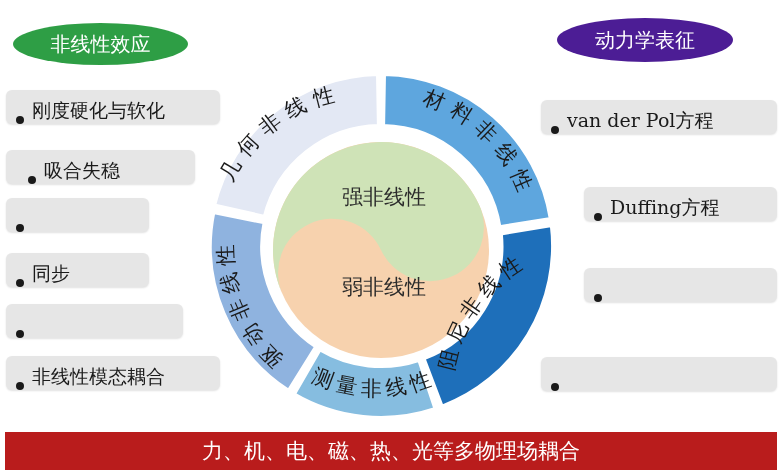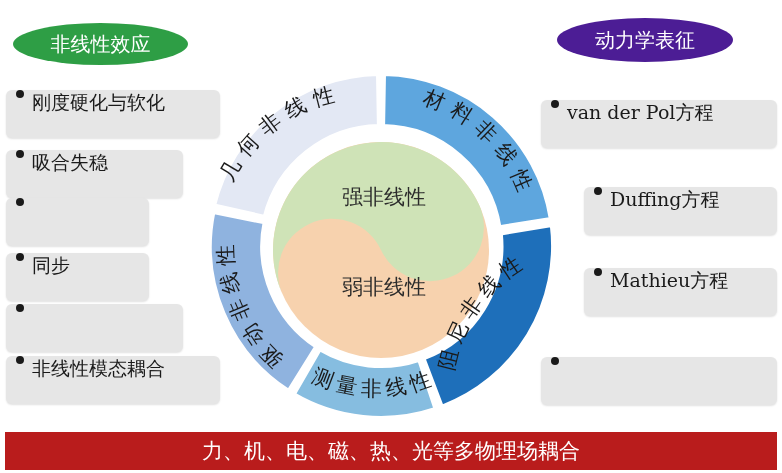--- a/index.html
+++ b/index.html
@@ -1,23 +1,23 @@
 <!DOCTYPE html>
 <html><head>
 <meta charset="utf-8">
 <style>
   html, body { margin:0; padding:0; background:#ffffff; }
   body { width:782px; height:473px; position:relative; overflow:hidden;
          font-family: "DejaVu Serif", "Liberation Serif", serif; }
   .pill { position:absolute; border-radius:50%; color:#fff; font-size:20px;
           display:flex; align-items:center; justify-content:center;
           font-family: "DejaVu Sans", "Liberation Sans", sans-serif; }
-  .box { position:absolute; height:48px; background:#e6e6e6; border-radius:6px;
+  .box { position:absolute; height:34px; background:#e6e6e6; border-radius:6px;
          box-shadow: 0 1px 2px rgba(0,0,0,0.12);
-         display:flex; align-items:flex-start; font-size:19px; color:#1a1a1a;
+         display:flex; align-items:flex-end; font-size:19px; color:#1a1a1a;
          font-family: "DejaVu Serif", "Liberation Serif", serif; }
   .box .dot { width:8px; height:8px; border-radius:50%; background:#1a1a1a;
               margin:0 8px 0 10px; flex:none; }
   #ring { position:absolute; left:0; top:0; }
   .banner { position:absolute; left:5px; top:432px; width:772px; height:38px;
             background:#b91c1c; color:#fff; font-size:21px;
             display:flex; align-items:center; justify-content:center;
             font-family: Liberation Serif, serif; }
   .ringtext { font-family: "DejaVu Serif", "Liberation Serif", serif; font-size:21px; fill:#1a1a1a; }
   .coretext { font-family: "DejaVu Sans", "Liberation Sans", sans-serif; font-size:21px; fill:#2b2b2b; }
@@ -30,21 +30,21 @@
 </div>
 
 <div class="pill" style="left:557px; top:18px; width:176px; height:44px; background:#4c1d95;">
   <span>动力学表征</span>
 </div>
 
 <div class="box" style="left:6px; top:90px; width:214px;">
   <span class="dot"></span>
   <span>刚度硬化与软化</span>
 </div>
-<div class="box" style="left:6px; top:150px; width:177px;">
+<div class="box" style="left:6px; top:150px; width:177px;padding-left:12px;">
   <span class="dot"></span>
   <span>吸合失稳</span>
 </div>
 <div class="box" style="left:6px; top:198px; width:143px;">
   <span class="dot"></span>
 </div>
 <div class="box" style="left:6px; top:253px; width:143px;">
   <span class="dot"></span>
   <span>同步</span>
 </div>
@@ -59,21 +59,20 @@
 <div class="box" style="left:541px; top:100px; width:236px;">
   <span class="dot"></span>
   <span>van der Pol方程</span>
 </div>
 <div class="box" style="left:584px; top:187px; width:193px;">
   <span class="dot"></span>
   <span>Duffing方程</span>
 </div>
 <div class="box" style="left:584px; top:268px; width:193px;">
   <span class="dot"></span>
-  <span>Mathieu方程</span>
 </div>
 <div class="box" style="left:541px; top:357px; width:236px;">
   <span class="dot"></span>
 </div>
 
 <svg id="ring" width="782" height="473" viewBox="0 0 782 473">
   <defs>
     <path id="arc-geo" d="M 222.0 212.0 A 148 148 0 0 1 374.0 98.0"></path>
     <path id="arc-mat" d="M 392.0 98.0 A 148 148 0 0 1 528.0 230.0"></path>
     <path id="arc-damp" d="M 528.0 256.0 A 148 148 0 0 1 440.0 381.0"></path>

